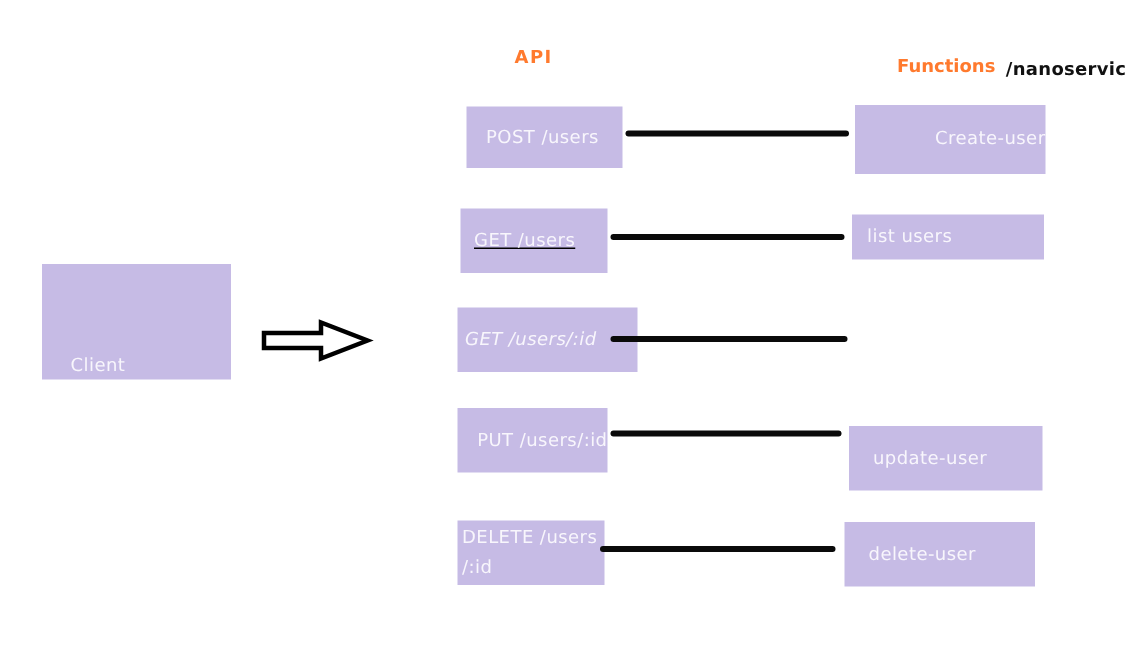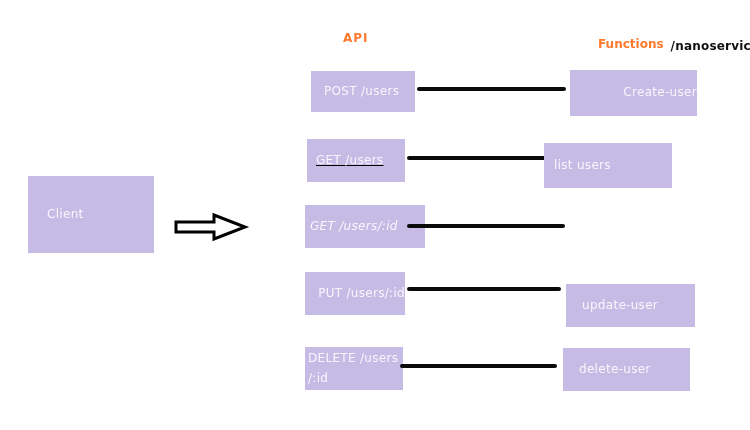--- a/index.html
+++ b/index.html
@@ -66,41 +66,41 @@
 <body>
 
 <div class="canvas" style="--box-fill: #c6bbe5; --box-text: #f8f6fc; --accent: #ff7a2e; --connector: #0a0a0a;">
 
   <div class="col-header api-header">API</div>
 
   <div class="col-header fn-header">
     <span>Functions</span><span class="fn-suffix">/nanoservices</span>
   </div>
 
-  <div class="box" style="left:28px; top:176px; width:126px; height:77px; padding-left:19px;">
+  <div class="box" style="left:28px; top:176px; width:126px; height:77px; padding-left:19px;align-items:flex-end;">
     <span class="box-label">Client</span>
   </div>
 
   <svg class="arrow" viewBox="0 0 74 30" style="left:174px; top:212px; width:74px; height:30px;">
     <polygon points="2,10 40,10 40,3 71,15 40,27 40,20 2,20"></polygon>
   </svg>
 
   <div class="box" style="left:311px; top:71px; width:104px; height:41px; padding-left:13px;">
     <span class="box-label">POST /users</span>
   </div>
   <div class="connector" style="left:417px; top:87px; width:149px;"></div>
   <div class="box" style="left:570px; top:70px; width:127px; height:46px; padding-left:12px;justify-content:flex-end;">
     <span class="box-label">Create-user</span>
   </div>
 
   <div class="box" style="left:307px; top:139px; width:98px; height:43px; padding-left:9px;text-decoration:underline;">
     <span class="box-label">GET /users</span>
   </div>
   <div class="connector" style="left:407px; top:156px; width:156px;"></div>
-  <div class="box" style="left:544px; top:143px; width:128px; height:45px; padding-left:10px;">
+  <div class="box" style="left:568px; top:143px; width:128px; height:30px; padding-left:10px;">
     <span class="box-label">list users</span>
   </div>
 
   <div class="box" style="left:305px; top:205px; width:120px; height:43px; padding-left:5px;font-style:italic;">
     <span class="box-label">GET /users/:id</span>
   </div>
   <div class="connector" style="left:407px; top:224px; width:158px;"></div>
 
   <div class="box" style="left:305px; top:272px; width:100px; height:43px; padding-left:5px;justify-content:flex-end;">
     <span class="box-label">PUT /users/:id</span>

